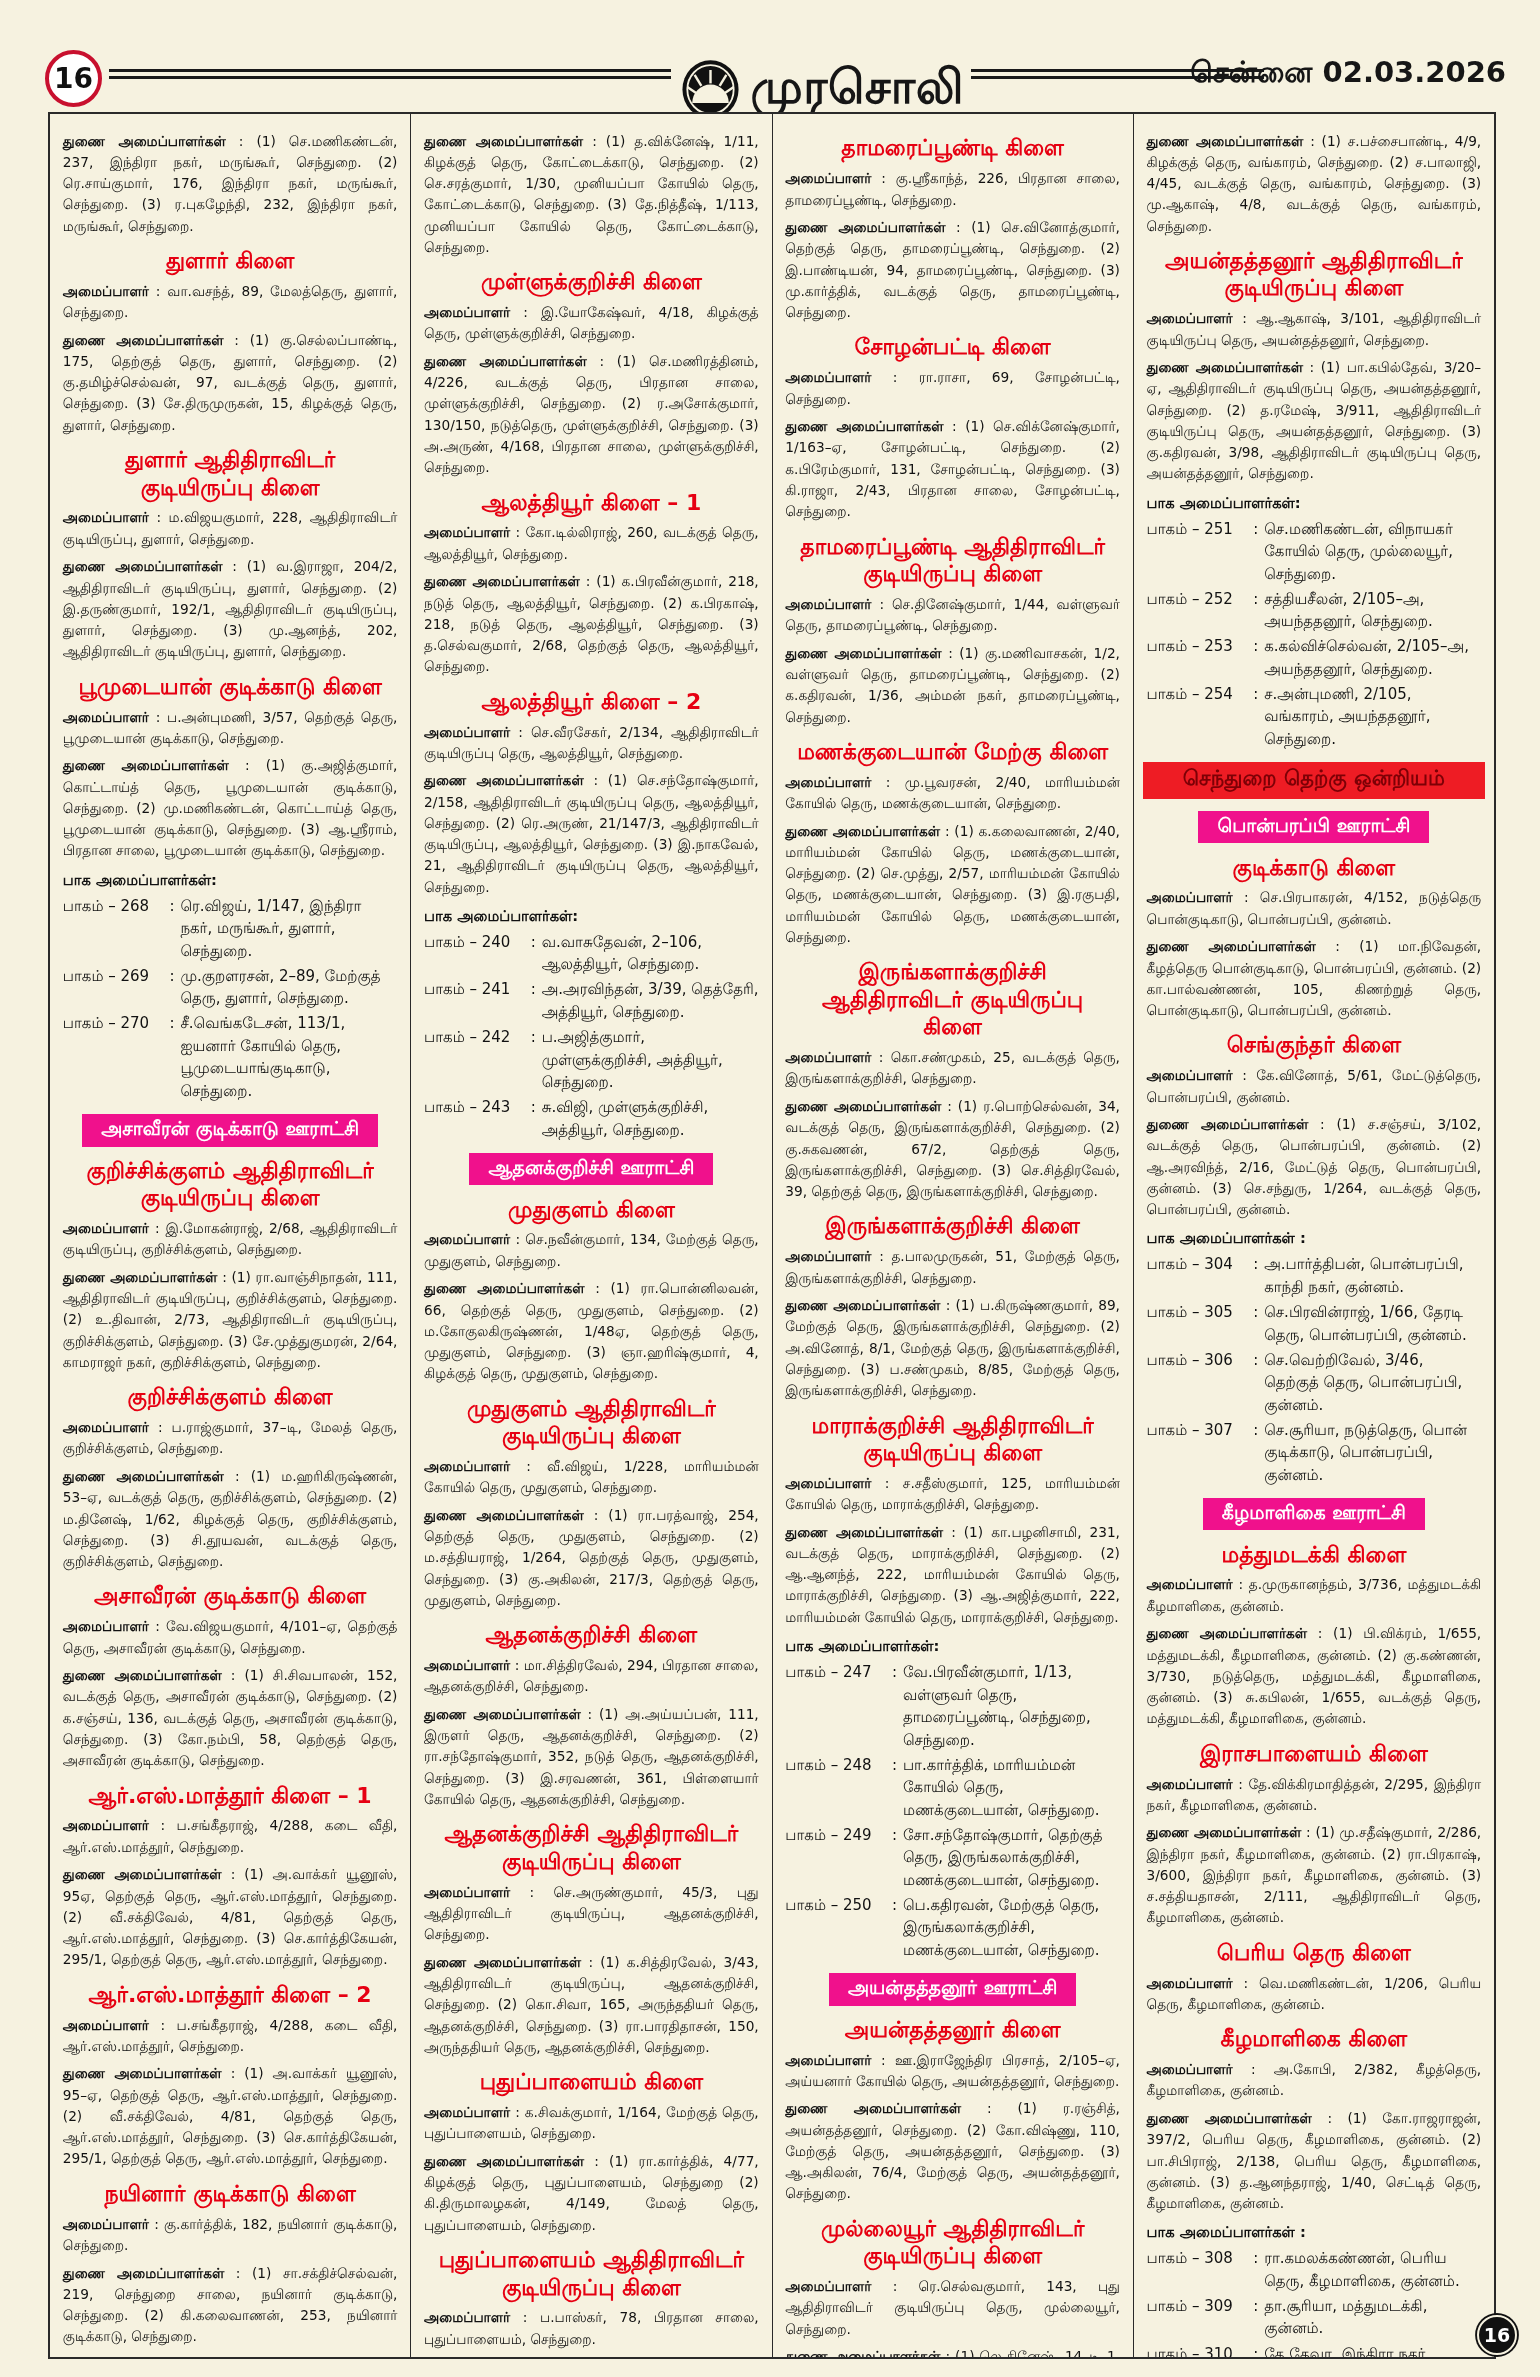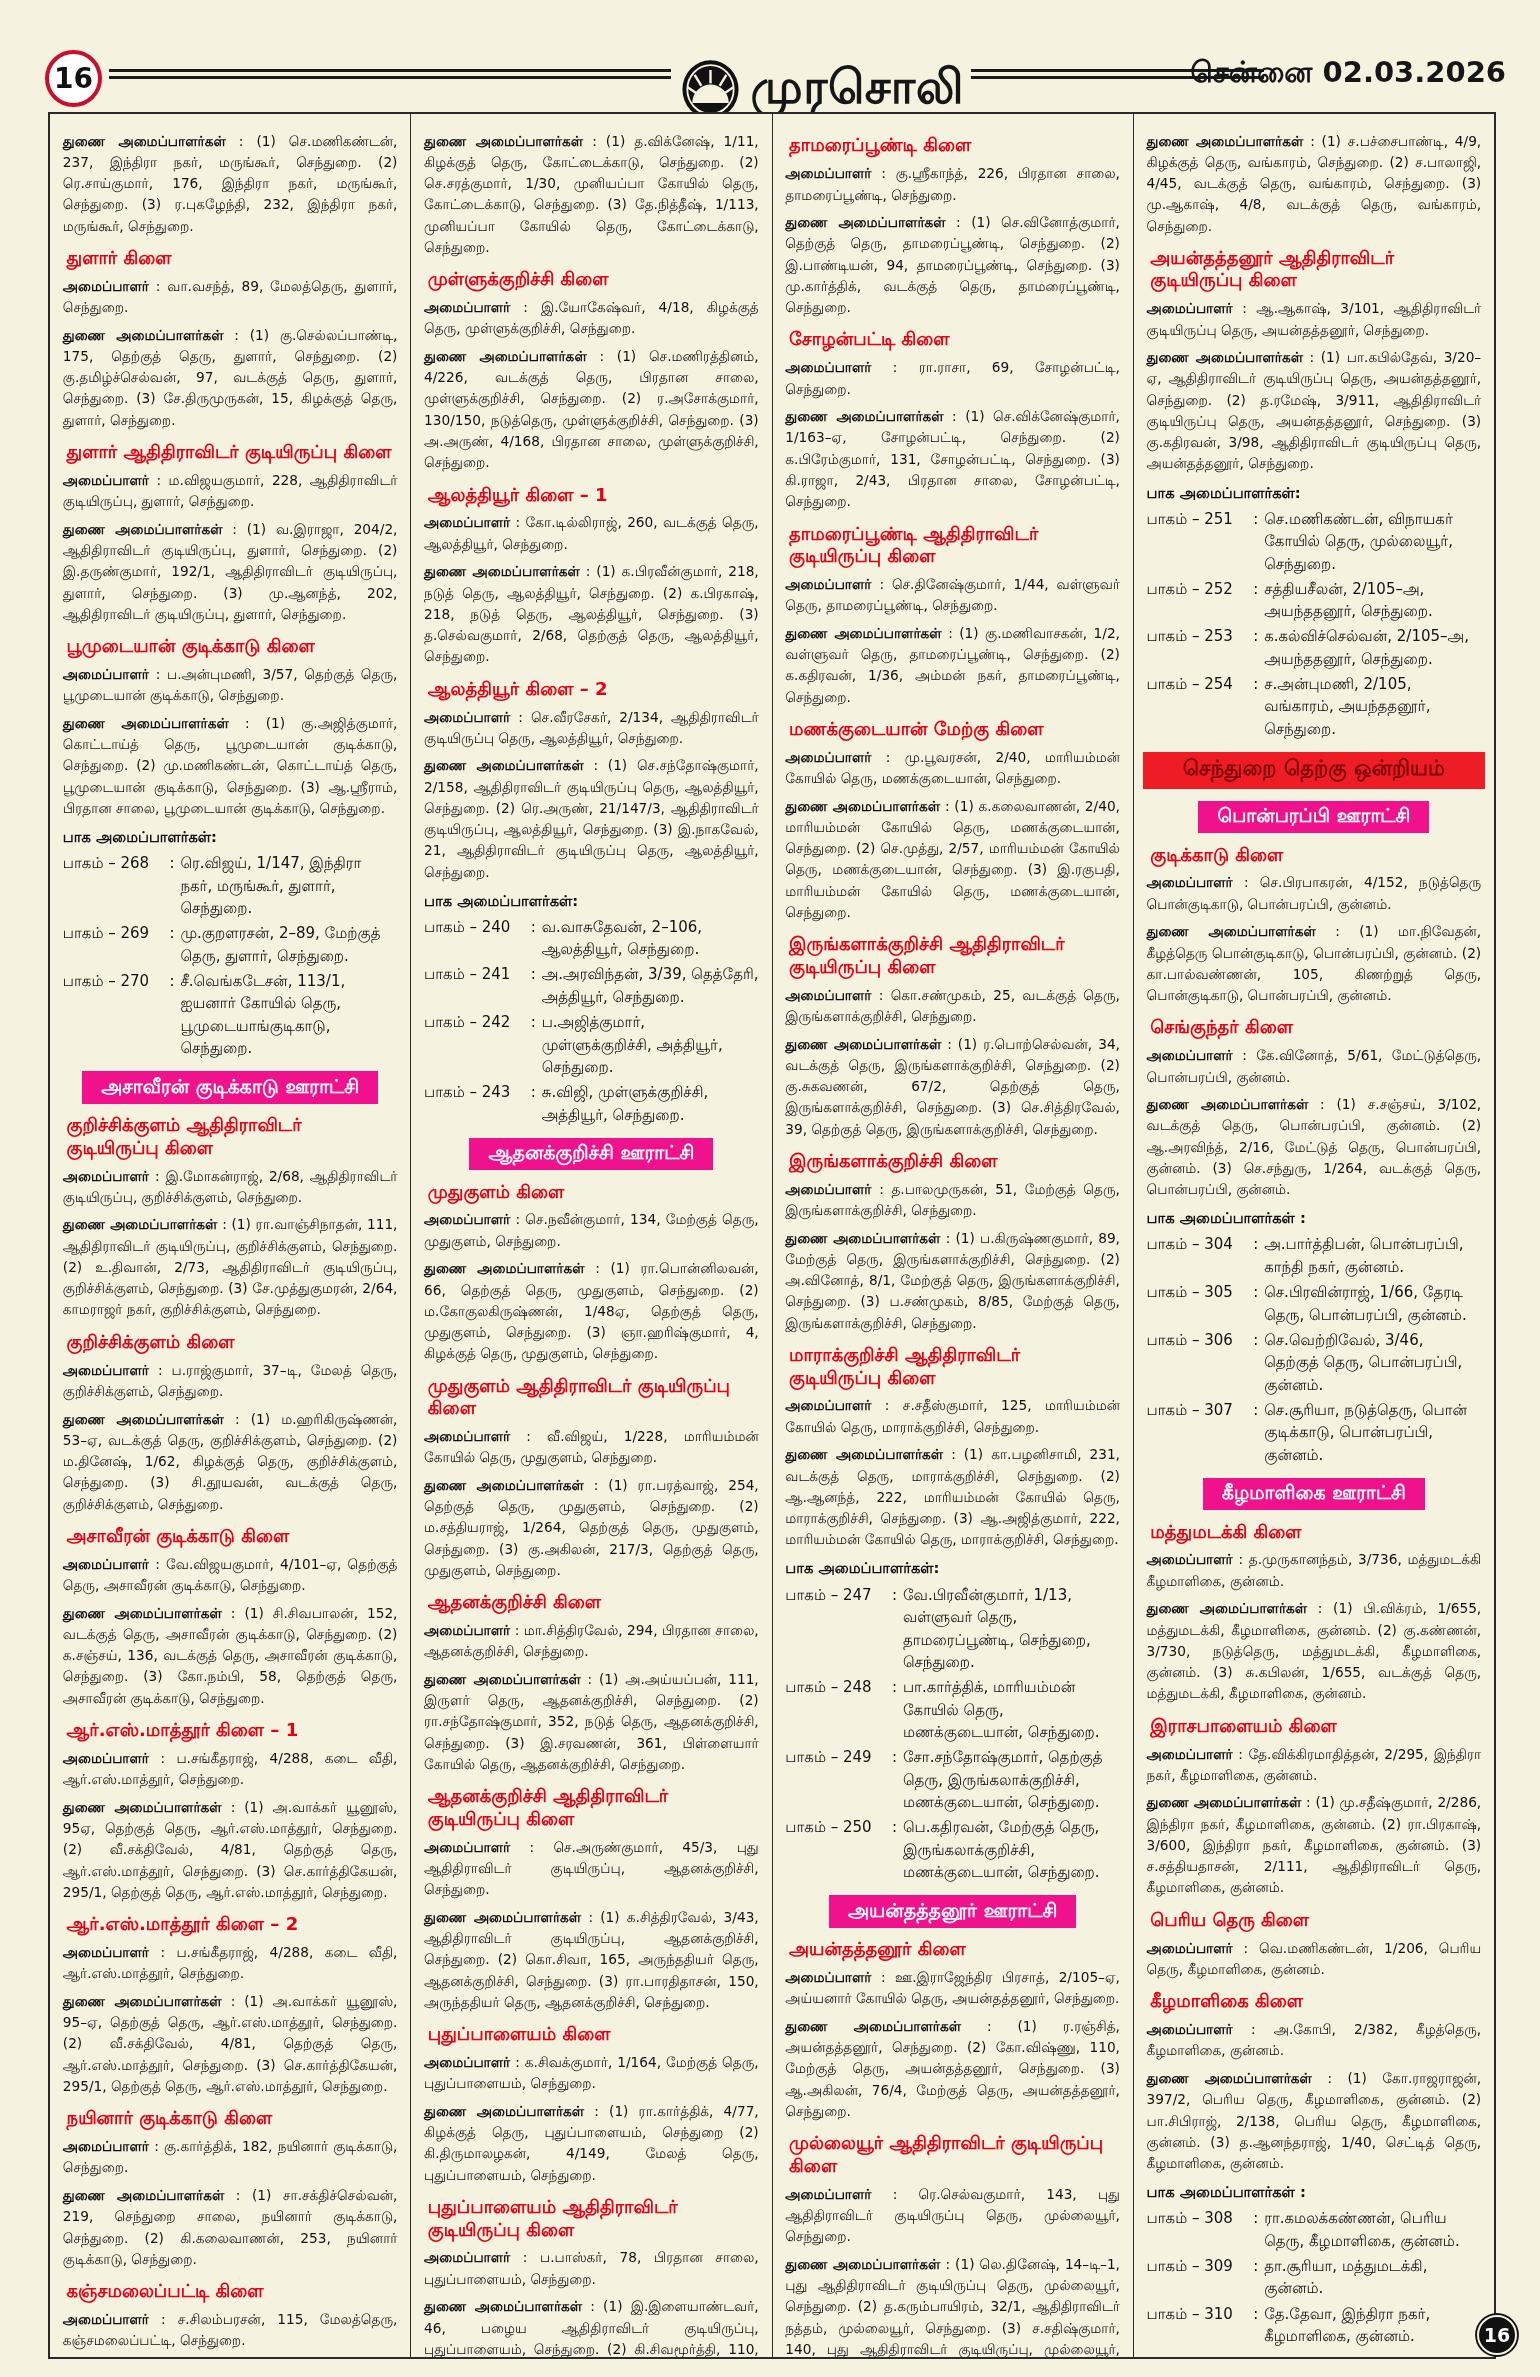--- a/index.html
+++ b/index.html
@@ -17,21 +17,21 @@
   .masthead-title{font-size:47px;font-weight:bold;color:#161616;letter-spacing:0.6px;}
   .citydate{position:absolute;right:35px;top:16.6px;font-size:29px;font-weight:bold;color:#161616;margin-left:48px;}
   
   .frame{position:absolute;left:48px;right:45px;top:112px;bottom:18px;border:2.6px solid #2a2a2a;
          display:flex;background:#f6f2e0;}
   .col{flex:1 1 0;padding:10.2px 12.8px 12.8px 12.8px;overflow:hidden;}
   .col+.col{border-left:1.9px solid #2a2a2a;}
   
   .para{font-size:13.7px;line-height:1.55;text-align:justify;margin:6.4px 0;}
   .para .lead{font-weight:bold;}
-  .branch{color:#e60012;font-weight:bold;text-align:left;font-size:18px;line-height:1.25;margin:10.2px 3.8px 5.1px;}
+  .branch{color:#e60012;font-weight:bold;text-align:center;font-size:22px;line-height:1.25;margin:10.2px 3.8px 5.1px;}
   .panchayat{display:block;width:fit-content;margin:11.5px auto 5.1px;background:#f0118c;color:#ffffff;
              font-weight:bold;font-size:19px;padding:3.2px 19px 4.5px;text-align:center;}
   .union{background:#ee1c24;color:#7d0006;font-weight:bold;font-size:21px;text-align:center;
          padding:4.5px 2.6px 5.7px;margin:11.5px -3.8px 6.4px;}
   .parts-head{font-weight:bold;text-align:left;font-size:14.7px;margin:9px 0 5.1px;}
   .part-row{display:flex;font-size:15px;line-height:1.5;margin:2.6px 0;}
   .part-no{flex:0 0 101px;white-space:nowrap;}
   .part-colon{flex:0 0 16.6px;text-align:center;}
   .part-text{flex:1 1 auto;}
   .bottom-badge{position:absolute;right:24px;bottom:22px;width:36px;height:36px;border-radius:50%;

